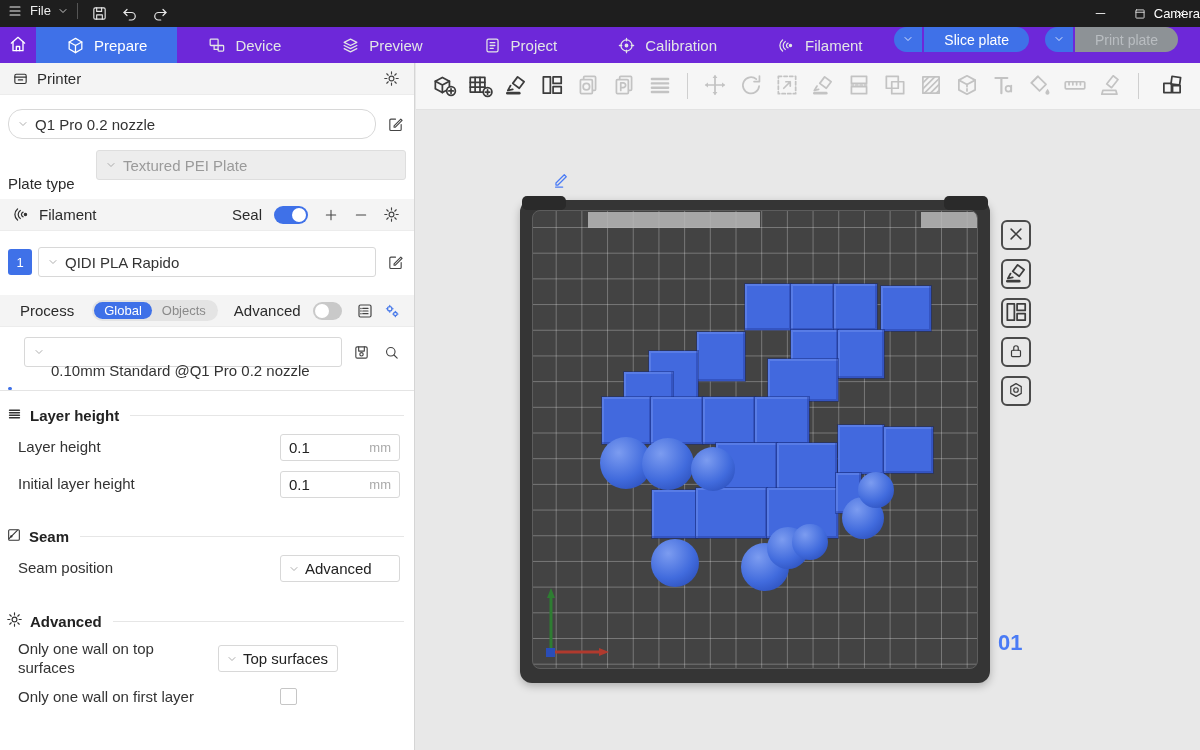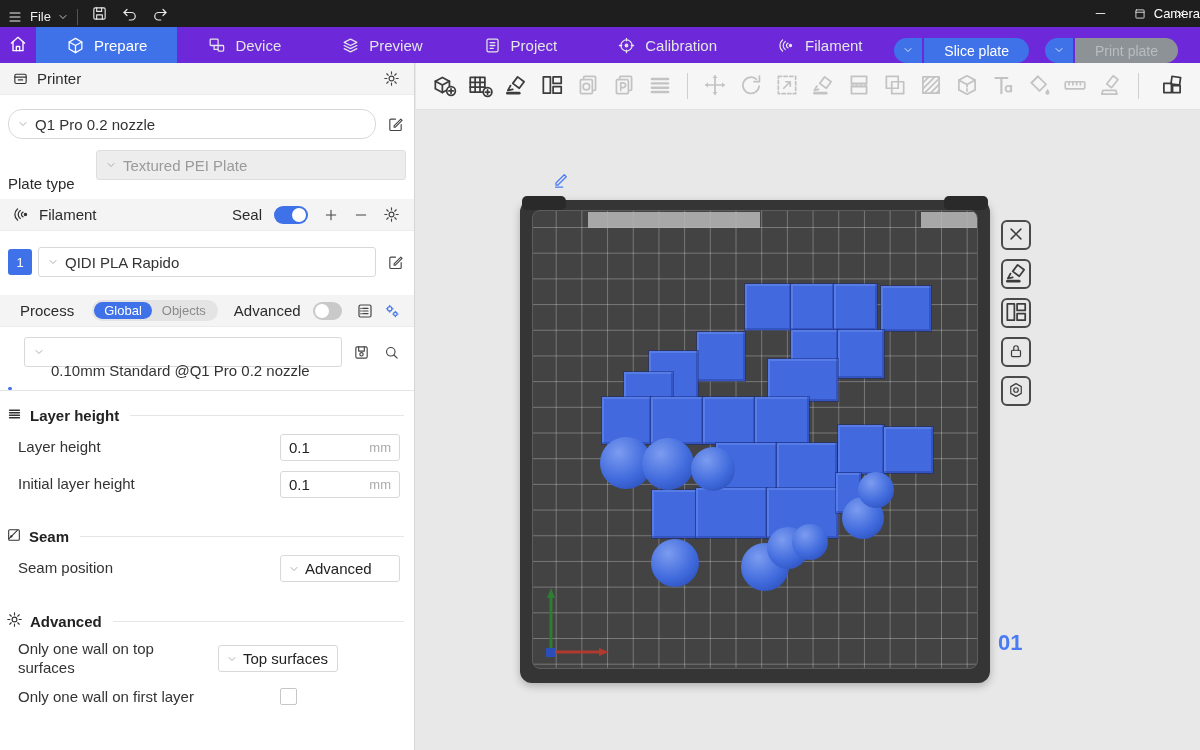--- a/index.html
+++ b/index.html
@@ -3,37 +3,37 @@
 <meta charset="utf-8">
 <style>
   * { margin:0; padding:0; box-sizing:border-box; }
   html,body { width:1200px; height:750px; overflow:hidden;
     font-family:"Liberation Sans", sans-serif; font-size:14px; color:#333; background:#e8e8e8; }
 
   
   .titlebar { position:absolute; left:0; top:0; width:1200px; height:27px;
     background:#1e1e1e; display:flex; align-items:center; color:#e8e8e8; }
   .titlebar .ic svg { display:block; }
-  .tb-left { display:flex; align-items:flex-end; gap:2px; padding-left:8px; }
+  .tb-left { display:flex; align-items:flex-start; gap:2px; padding-left:8px; }
   .menu-btn { display:flex; align-items:center; gap:6px; font-size:13px; color:#eee; }
   .tb-divider { width:1px; height:16px; background:#555; margin:0 6px; }
   .tb-iconbtn { width:28px; height:22px; display:flex; align-items:center; justify-content:center; }
   .tb-title { position:absolute; left:0; right:0; text-align:right; font-size:13px; color:#fff; pointer-events:none; }
   .tb-win { position:absolute; right:0; top:0; height:27px; display:flex; }
   .win-btn { width:40px; height:27px; display:flex; align-items:center; justify-content:center; color:#ddd; }
 
   
   .tabbar { position:absolute; left:0; top:27px; width:1200px; height:36px;
     background:#6d28d9; display:flex; align-items:stretch; }
   .home-btn { width:36px; display:flex; align-items:center; justify-content:center; color:#fff; }
   .tabs { display:flex; }
   .tab { display:flex; align-items:center; gap:9px; padding:0 30px; color:#e3e5e6; font-size:15px; }
   .tab .ic { display:flex; }
   .tab.active { background:#3f71e8; color:#fff; }
-  .tabbar-actions { margin-left:auto; display:flex; align-items:flex-end; gap:16px; padding-right:22px; }
+  .tabbar-actions { margin-left:auto; display:flex; align-items:flex-start; gap:16px; padding-right:22px; }
   .split-btn { display:flex; align-items:center; height:25px; }
   .split-chev { width:28px; height:25px; background:#3f71e8; border-radius:13px 0 0 13px;
     display:flex; align-items:center; justify-content:center; color:#fff; margin-right:2px; }
   .split-main { height:25px; padding:0 20px; border-radius:0 13px 13px 0; background:#3f71e8;
     color:#fff; font-size:14px; display:flex; align-items:center; }
   .split-btn.disabled .split-main { background:#8d9296; color:#b9bdc1; }
 
   
   .sidepanel { position:absolute; left:0; top:63px; width:415px; bottom:0;
     background:#fff; border-right:1px solid #d5d5d5; }

